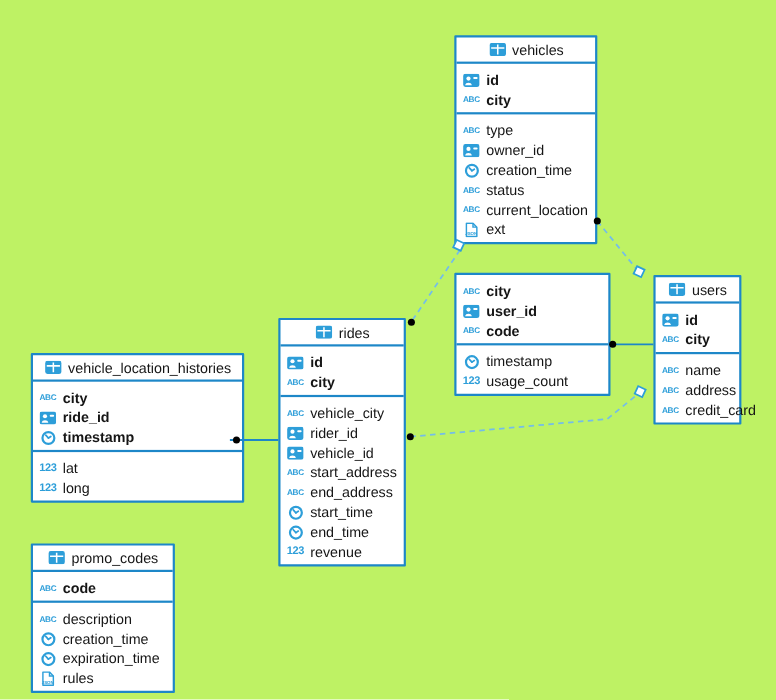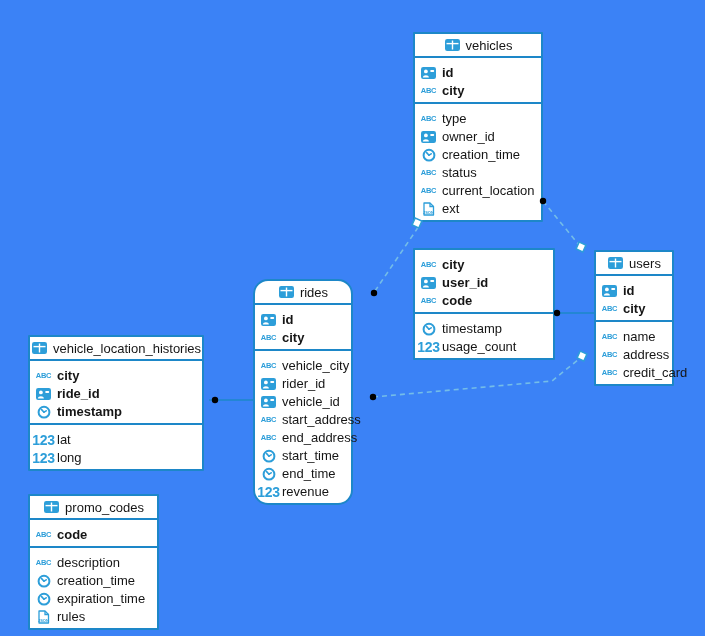--- a/index.html
+++ b/index.html
@@ -37,32 +37,32 @@
   .t-row.pk{font-weight:bold;}
   .f-icon{
     width:17px;min-width:17px;height:14px;
     display:flex;align-items:center;justify-content:center;
   }
   .abc-txt{
     font-size:7.5px;font-weight:bold;letter-spacing:-0.3px;
     color:var(--icon);line-height:1;
   }
   .num-txt{
-    font-size:14px;font-weight:bold;letter-spacing:-0.3px;
+    font-size:10px;font-weight:bold;letter-spacing:-0.3px;
     color:var(--icon);line-height:1;
   }
   #rel-layer{
     position:absolute;left:0;top:0;z-index:5;
     pointer-events:none;
   }
 </style>
 </head>
 <body>
 
-<div id="canvas" style="--border: #1d87c8; --icon: #2d9ed9; width: 705px; height: 636px; background: #3b82f6;">
+<div id="canvas" style="--border: #1d87c8; --icon: #2d9ed9; width: 705px; height: 636px; background: #bef264;">
     <div class="table-node" style="left: 413px; top: 32px; width: 130px;">
       <div class="t-header">
         <span class="f-icon">
           <svg width="15" height="12" viewBox="0 0 15 12">
             <rect x="0" y="0" width="15" height="12" rx="2.2" fill="#2d9ed9"></rect>
             <line x1="1.5" y1="4.6" x2="13.5" y2="4.6" stroke="#fff" stroke-width="1.4"></line>
             <line x1="7.5" y1="1.5" x2="7.5" y2="10.5" stroke="#fff" stroke-width="1.4"></line>
           </svg>
         </span>
         <span>vehicles</span>
@@ -227,21 +227,21 @@
           <span>address</span>
         </div>
         <div class="t-row">
           <span class="f-icon">
             <span class="abc-txt">ABC</span>
           </span>
           <span>credit_card</span>
         </div>
       </div>
     </div>
-    <div class="table-node" style="left: 253px; top: 279px; width: 100px; border-radius: 15px;">
+    <div class="table-node" style="left: 253px; top: 289px; width: 116px;">
       <div class="t-header">
         <span class="f-icon">
           <svg width="15" height="12" viewBox="0 0 15 12">
             <rect x="0" y="0" width="15" height="12" rx="2.2" fill="#2d9ed9"></rect>
             <line x1="1.5" y1="4.6" x2="13.5" y2="4.6" stroke="#fff" stroke-width="1.4"></line>
             <line x1="7.5" y1="1.5" x2="7.5" y2="10.5" stroke="#fff" stroke-width="1.4"></line>
           </svg>
         </span>
         <span>rides</span>
       </div>
@@ -326,21 +326,21 @@
           <span>end_time</span>
         </div>
         <div class="t-row">
           <span class="f-icon">
             <span class="num-txt">123</span>
           </span>
           <span>revenue</span>
         </div>
       </div>
     </div>
-    <div class="table-node" style="left: 28px; top: 335px; width: 176px;">
+    <div class="table-node" style="left: 28px; top: 321px; width: 194px;">
       <div class="t-header">
         <span class="f-icon">
           <svg width="15" height="12" viewBox="0 0 15 12">
             <rect x="0" y="0" width="15" height="12" rx="2.2" fill="#2d9ed9"></rect>
             <line x1="1.5" y1="4.6" x2="13.5" y2="4.6" stroke="#fff" stroke-width="1.4"></line>
             <line x1="7.5" y1="1.5" x2="7.5" y2="10.5" stroke="#fff" stroke-width="1.4"></line>
           </svg>
         </span>
         <span>vehicle_location_histories</span>
       </div>

